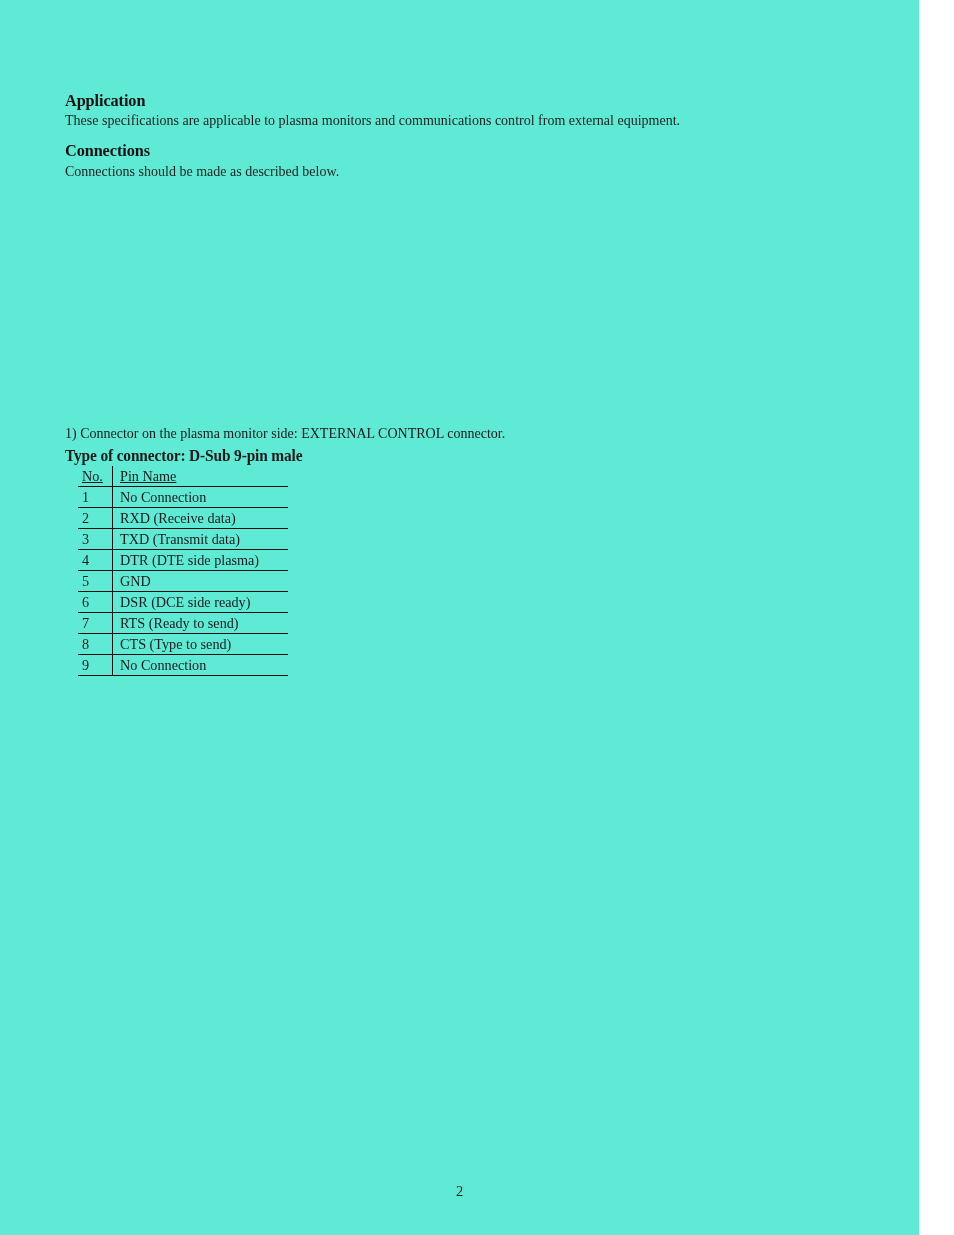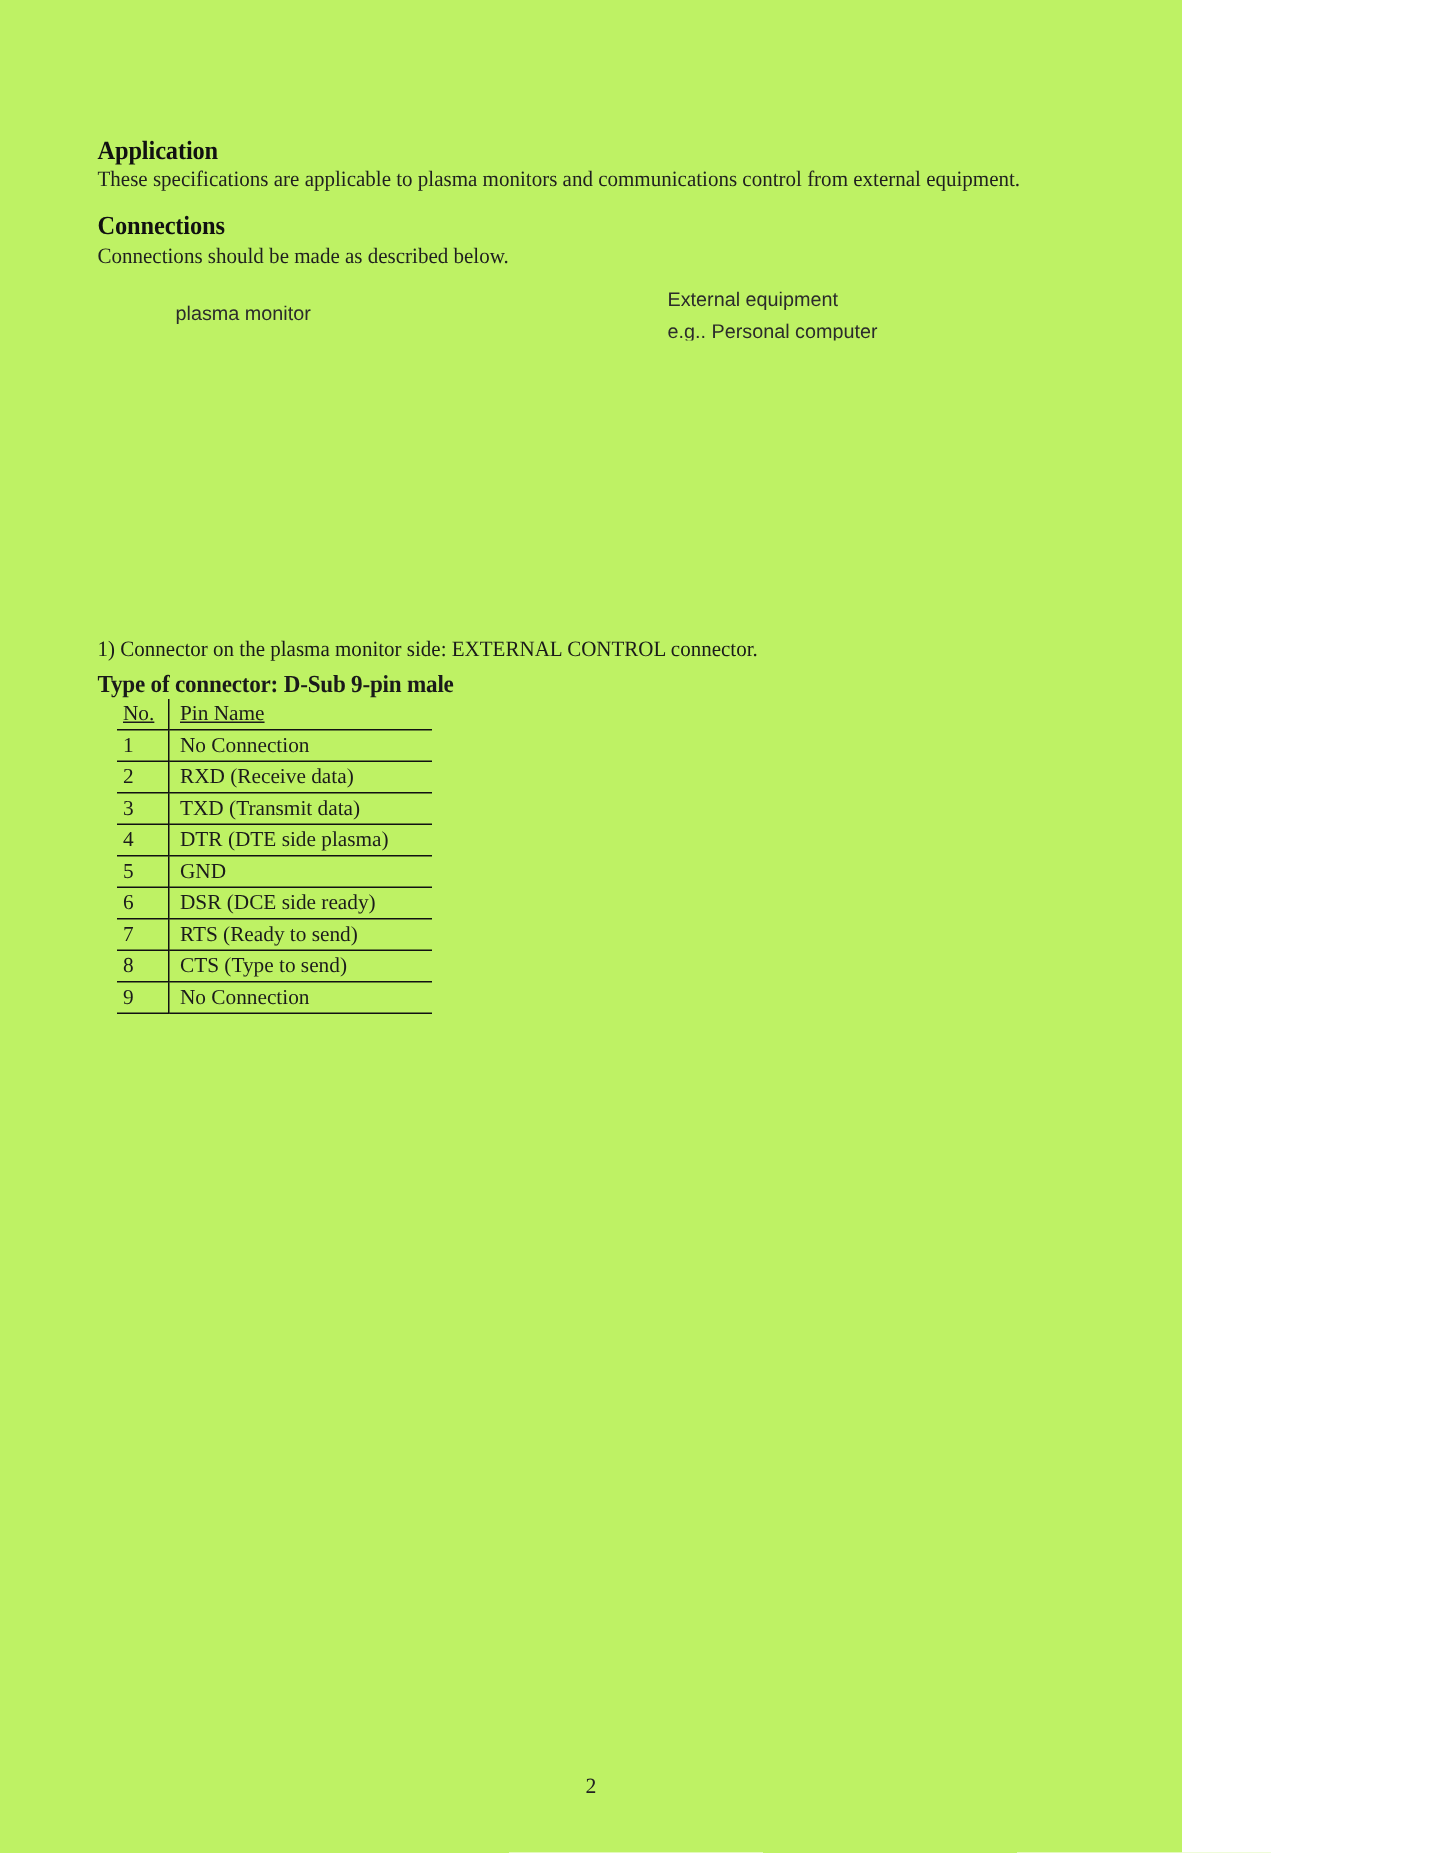--- a/index.html
+++ b/index.html
@@ -14,23 +14,23 @@
     position: relative;
     overflow: hidden;
     font-family: "Liberation Serif", "DejaVu Serif", serif;
     color: #1a1a1a;
     -webkit-font-smoothing: antialiased;
   }
 
   .page {
     position: absolute;
     inset: 0;
-    width: 788px;
+    width: 919px;
     height: 1235px;
-    background: #bef264;
+    background: #5eead4;
   }
 
   
   .h-section {
     position: absolute;
     font-family: "Liberation Serif", "DejaVu Serif", serif;
     font-weight: bold;
     font-size: 17.5px;
     letter-spacing: -0.1px;
     color: #111;
@@ -158,27 +158,20 @@
 <div class="page">
 
   <div class="h-section" style="left:65px; top:90px;">Application</div>
 
   <div class="body-line" style="left:65px; top:112px;">These specifications are applicable to plasma monitors and communications control from external equipment.</div>
 
   <div class="h-section" style="left:65px; top:140px;">Connections</div>
 
   <div class="body-line" style="left:65px; top:163px;">Connections should be made as described below.</div>
 
-  <div class="diagram-area">
-    <div class="callout" style="left:53px; top:15px;">plasma monitor</div>
-
-    <div class="callout" style="left:381px; top:6px;">External equipment</div>
-
-    <div class="callout clipped" style="left:381px; top:27px;">e.g.. Personal computer</div>
-  </div>
 
   <div class="note-line">1) Connector on the plasma monitor side: EXTERNAL CONTROL connector.</div>
 
   <div class="subheading">Type of connector: D-Sub 9-pin male</div>
 
   <table class="pin-table">
     <tbody>
       <tr class="head">
         <td class="col-no">No.</td>
         <td class="col-name">Pin Name</td>

